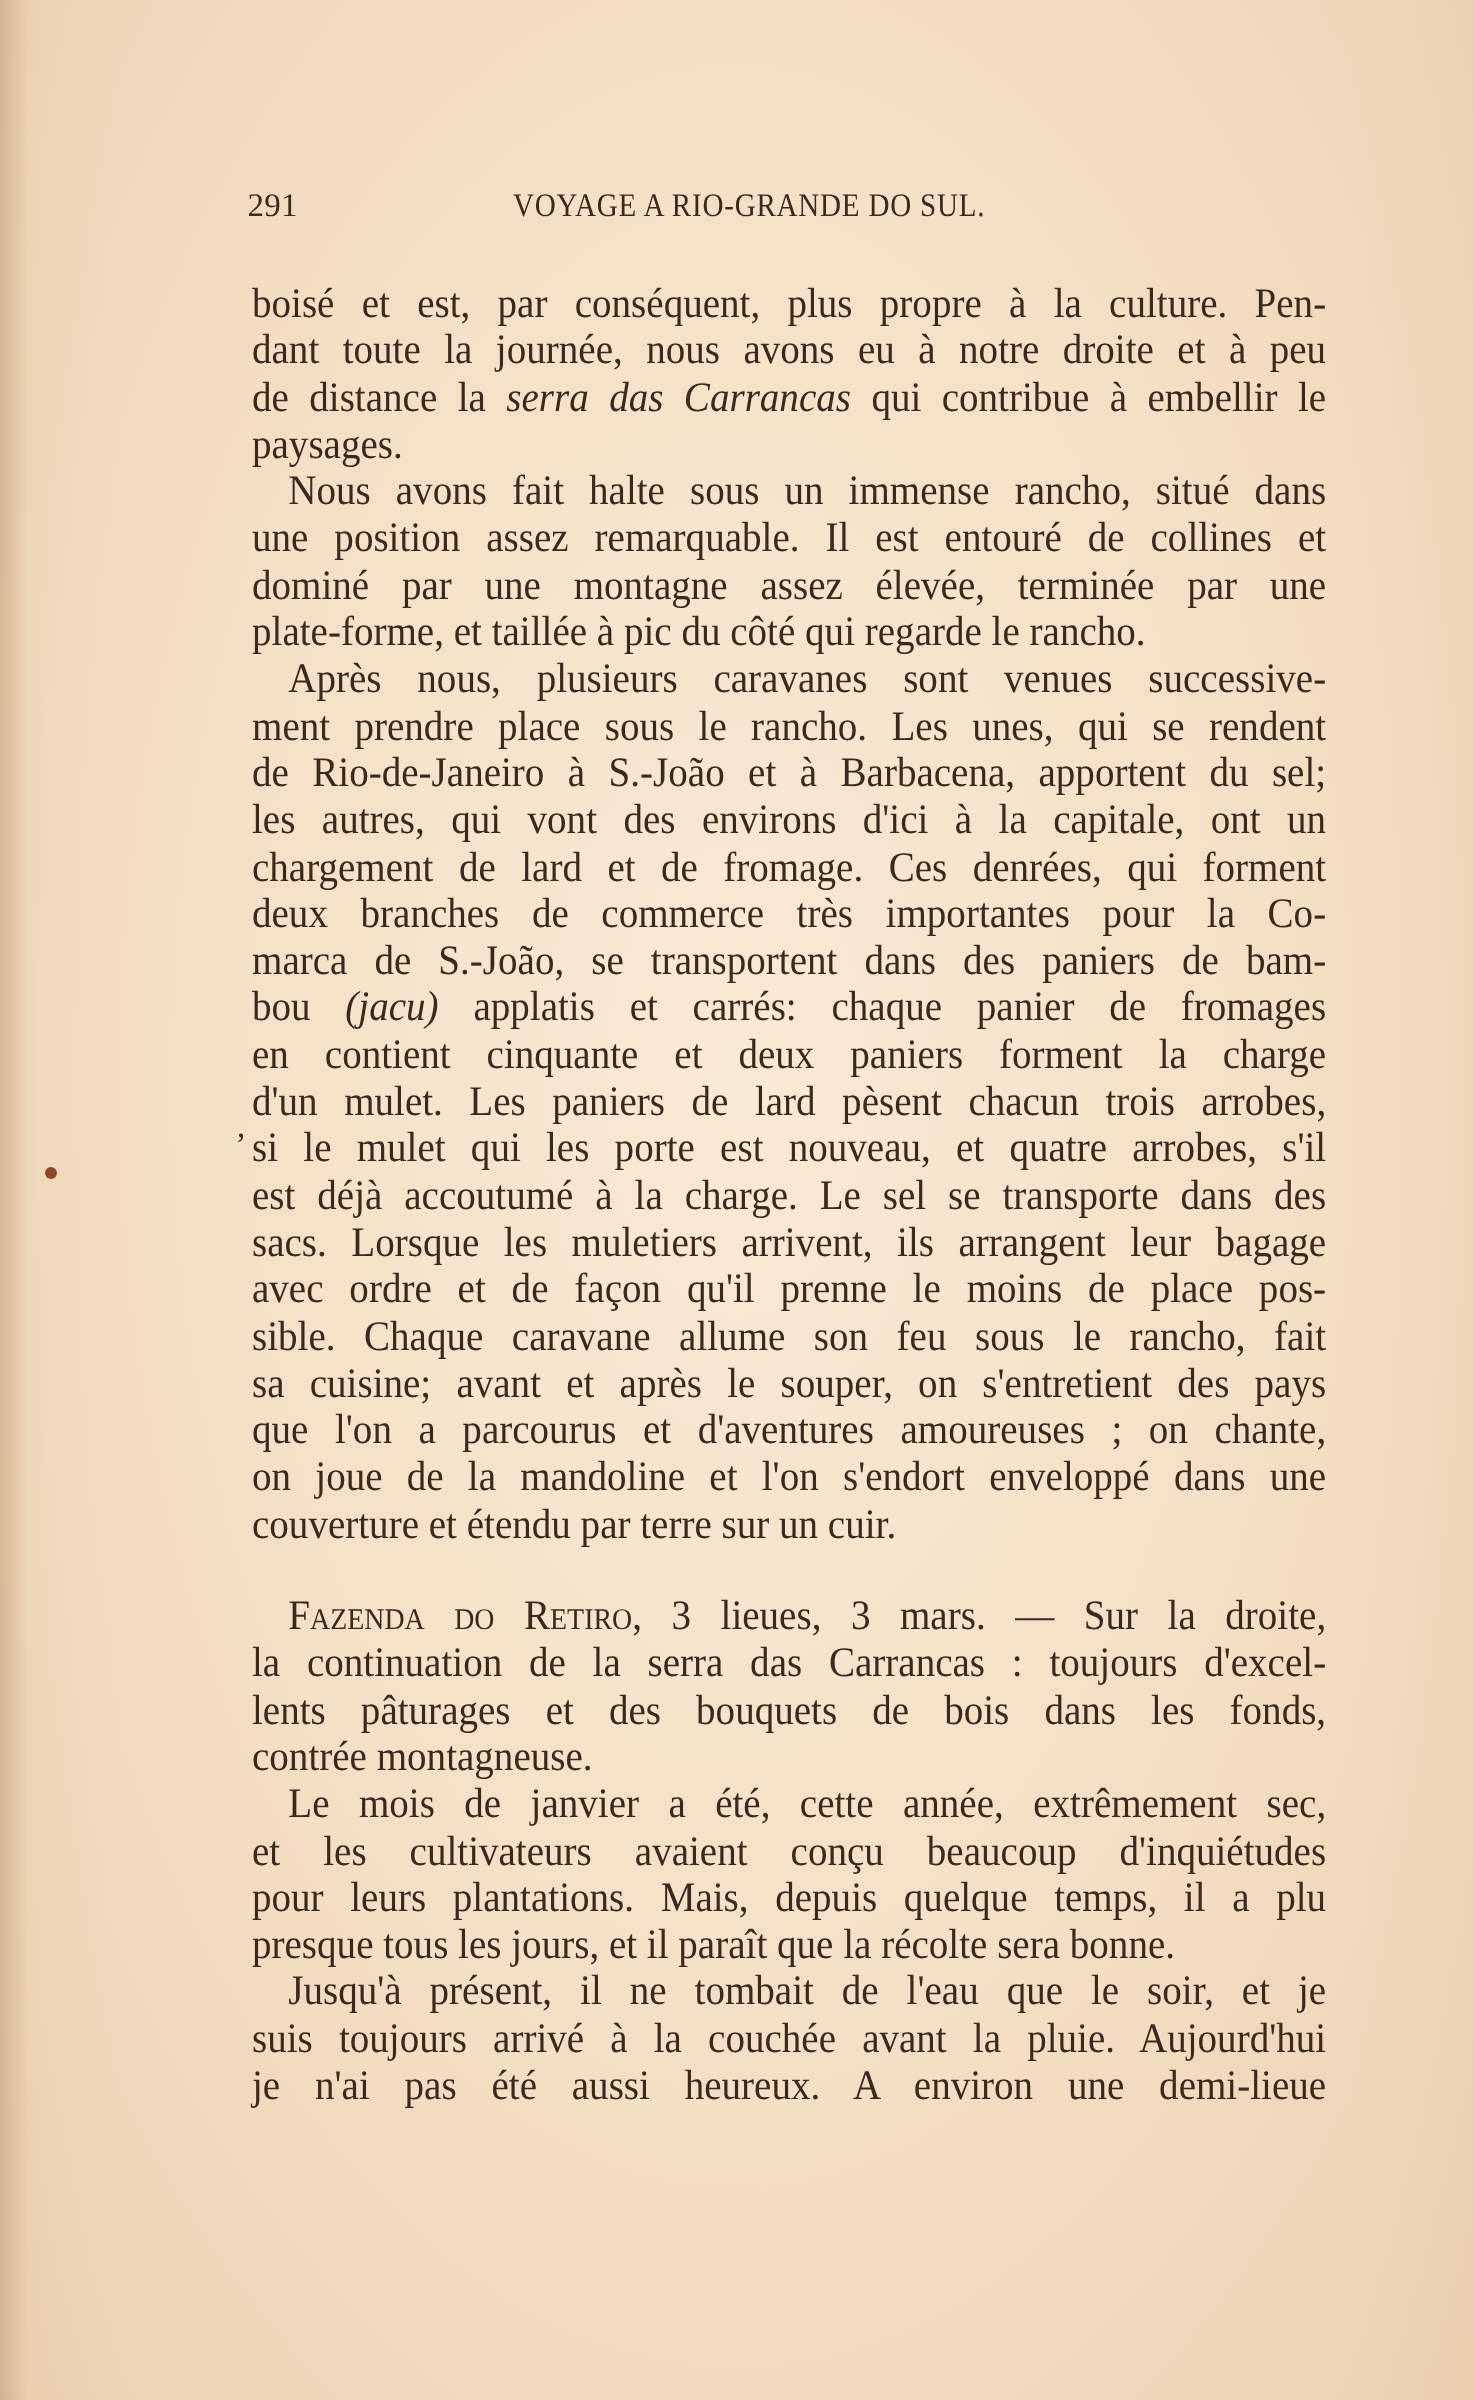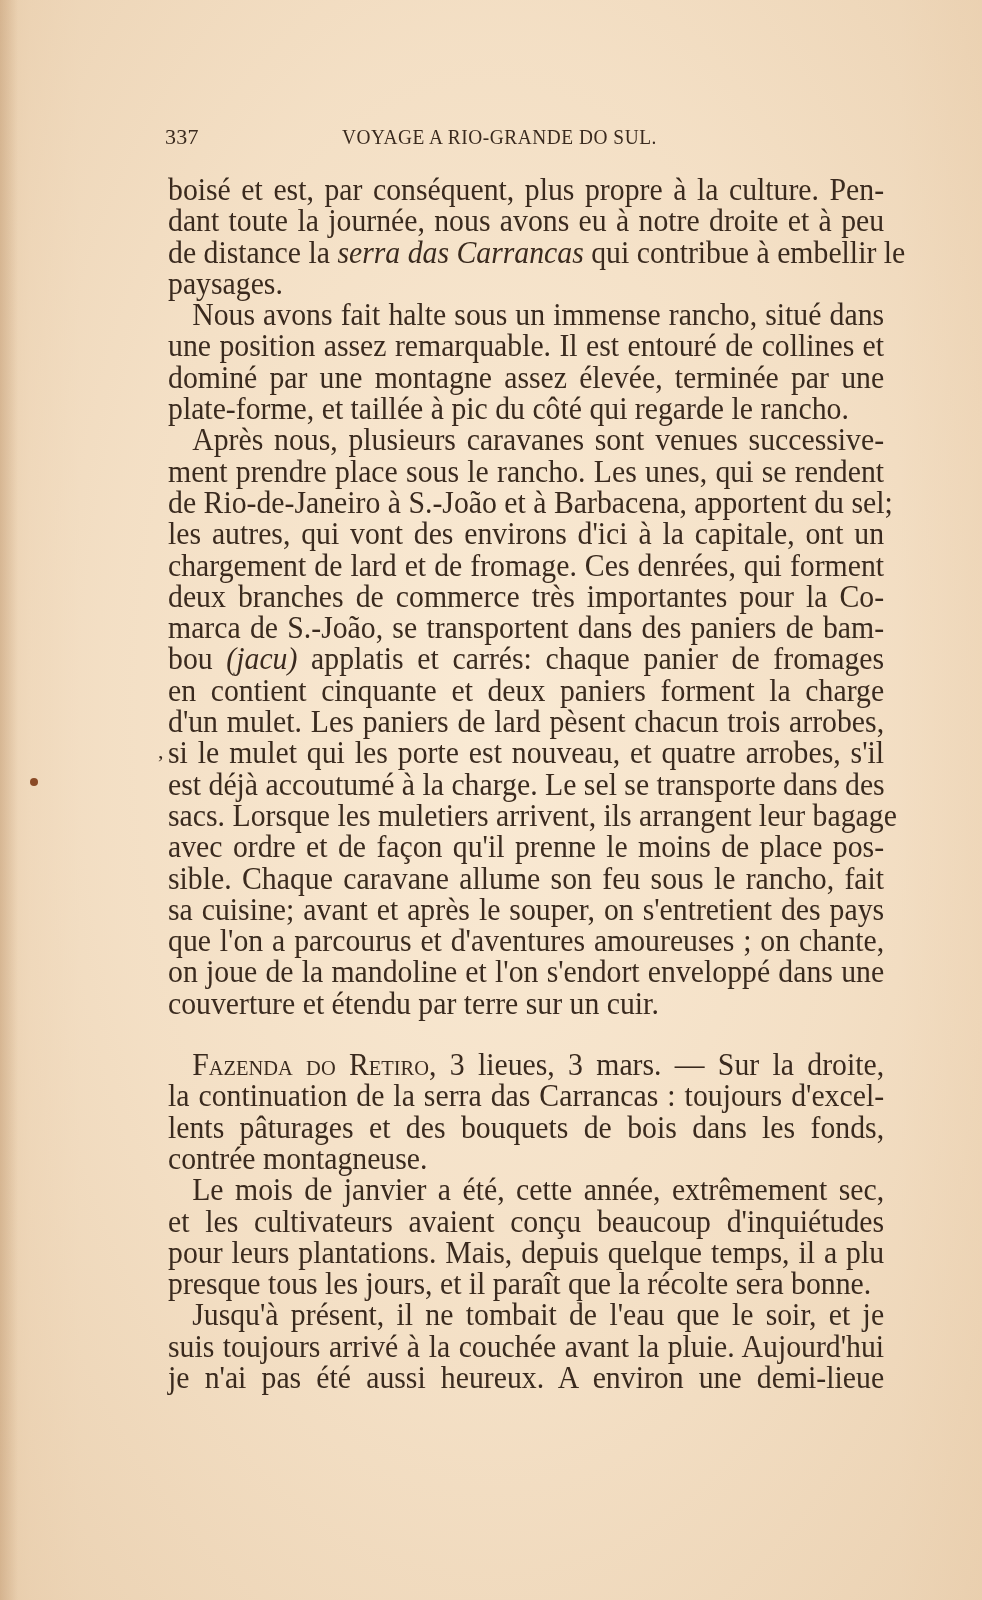--- a/index.html
+++ b/index.html
@@ -14,22 +14,22 @@
     color: #3a2a1e;
   }
   .page { position: absolute; left: 0; top: 0; width: 982px; height: 1600px; }
   .running-head {
     position: absolute; top: 124px; left: 165px; width: 725px; height: 30px;
     font-size: 22px; letter-spacing: 0.2px;
   }
   .folio { position: absolute; left: 0; top: 0; }
   .head-title { position: absolute; left: 177px; top: 0; letter-spacing: 0.6px; transform: scaleX(0.88); transform-origin: left top; }
   .text {
-    position: absolute; left: 168px; top: 174px; width: 716px;
-    font-size: 32px; line-height: 31.3px;
+    position: absolute; left: 168px; top: 187px; width: 716px;
+    font-size: 28px; line-height: 31.3px;
   }
   .line {
     display: block; white-space: nowrap; height: 31.3px;
     text-align: justify; text-align-last: justify;
     transform: scaleX(0.93); transform-origin: left center; width: 770px;
   }
   .line.last { text-align-last: left; }
   .line.indent { padding-left: 26px; width: 744px; }
   .gap { height: 30px; }
   .sc { font-variant: small-caps; }
@@ -40,21 +40,21 @@
     background: linear-gradient(90deg, rgba(190,150,110,0.45), rgba(190,150,110,0)); }
 </style>
 </head>
 <body>
 
 <div class="page">
   <div class="edge"></div>
   <div class="spot"></div>
 
   <div class="running-head">
-    <span class="folio">337</span>
+    <span class="folio">291</span>
     <span class="head-title">VOYAGE A RIO-GRANDE DO SUL.</span>
   </div>
 
   <span class="mark-comma">,</span>
 
   <div class="text">
     <span class="line">boisé et est, par conséquent, plus propre à la culture. Pen-</span>
     <span class="line">dant toute la journée, nous avons eu à notre droite et à peu</span>
     <span class="line"><span>de distance la </span><i>serra das Carrancas</i><span> qui contribue à embellir le</span></span>
     <span class="line last">paysages.</span>

